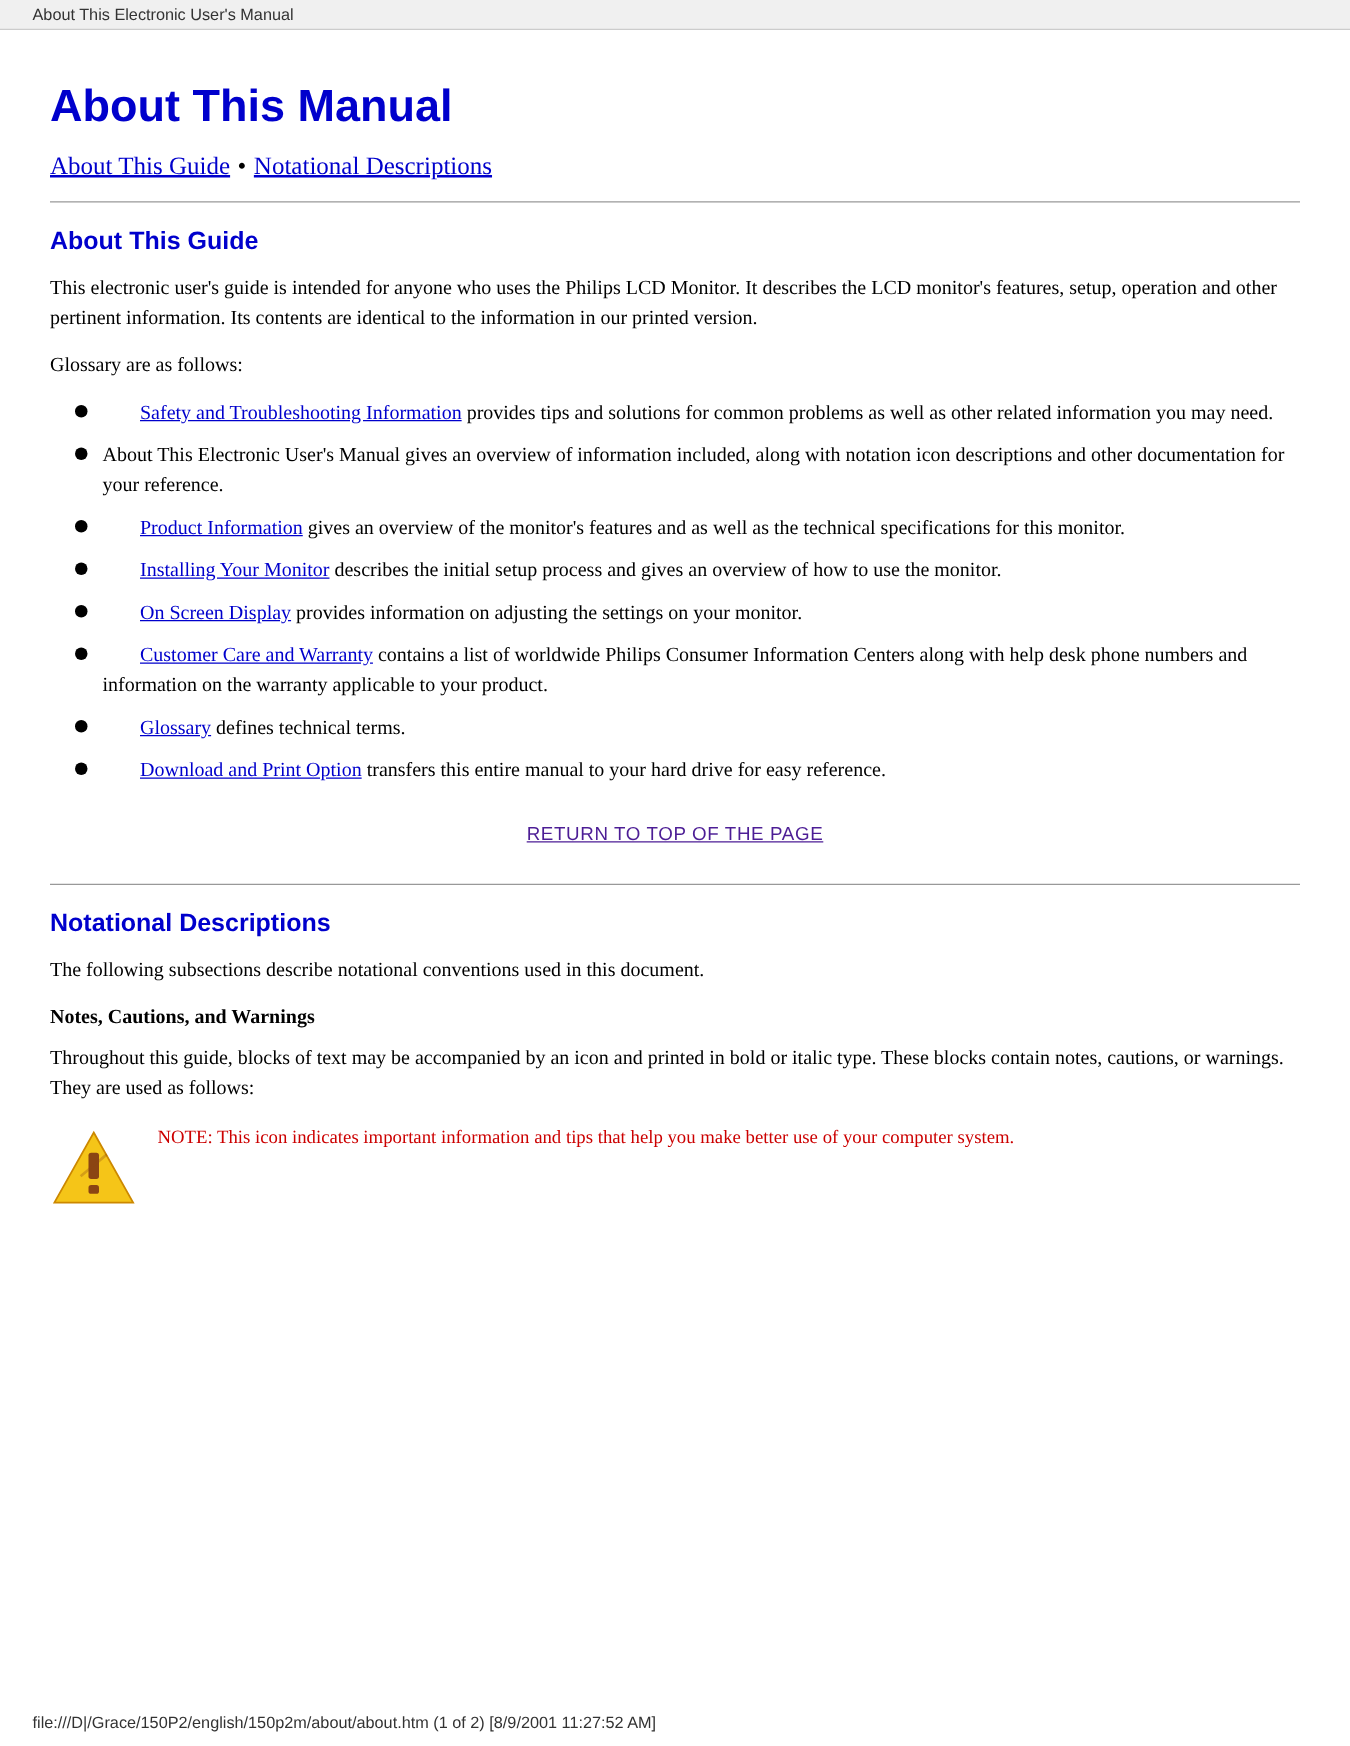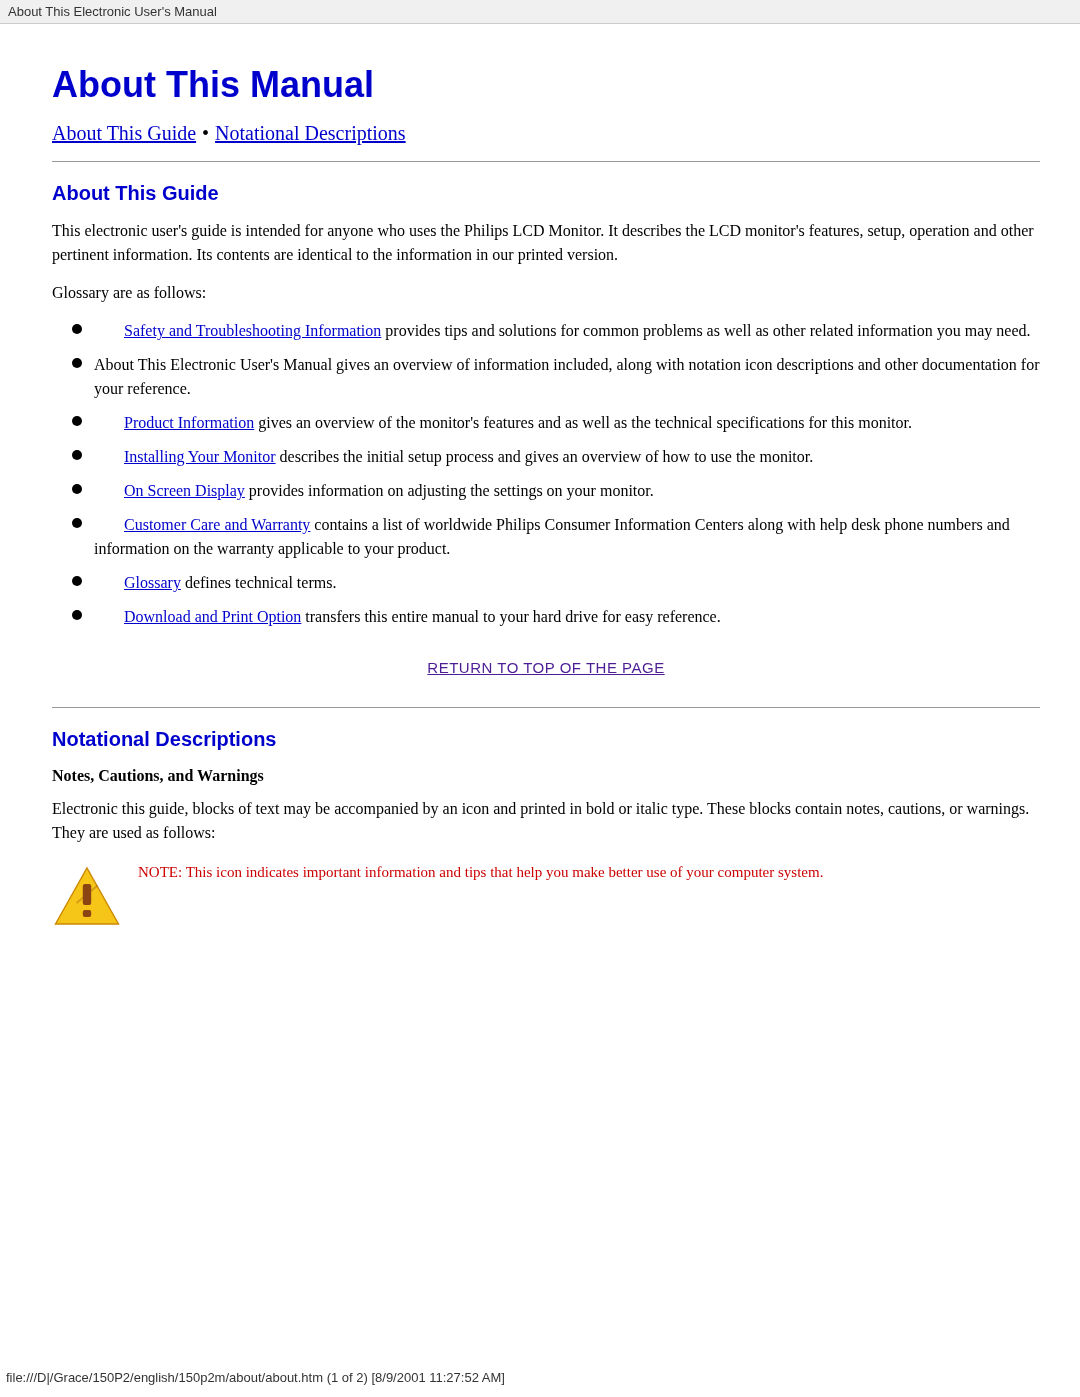--- a/index.html
+++ b/index.html
@@ -13,29 +13,29 @@
       font-size: 16px;
       color: #000000;
       background: #ffffff;
       width: 1080px;
       min-height: 1397px;
       position: relative;
     }
 
     .browser-bar {
       background: #f0f0f0;
-      padding: 4px 8px;
+      padding: 4px 26px;
       font-size: 13px;
       font-family: Arial, sans-serif;
       color: #333;
       border-bottom: 1px solid #ccc;
     }
 
     .content-wrapper {
-      padding: 20px 40px 60px 52px;
+      padding: 20px 40px 60px 40px;
     }
 
     .page-title {
       font-size: 36px;
       font-weight: bold;
       color: #0000cc;
       margin: 20px 0 16px 0;
       font-family: Arial, sans-serif;
     }
 
@@ -142,21 +142,21 @@
       font-weight: normal;
       color: #cc0000;
       line-height: 1.5;
     }
 
     .status-bar {
       position: absolute;
       bottom: 8px;
       left: 0;
       right: 0;
-      padding: 4px 6px;
+      padding: 4px 26px;
       font-size: 13px;
       font-family: Arial, sans-serif;
       color: #333;
     }
   </style>
 </head>
 <body>
 
 <div class="browser-bar">
   <span>About This Electronic User's Manual</span>
@@ -217,24 +217,25 @@
     <div class="return-link">
       <a href="#">RETURN TO TOP OF THE PAGE</a>
     </div>
   </div>
 
   <hr class="divider">
 
   <div id="notational-descriptions">
     <h2 class="section-title">Notational Descriptions</h2>
 
+    <p class="body-text">The following subsections describe notational conventions used in this document.</p>
 
     <p class="notes-cautions-title">Notes, Cautions, and Warnings</p>
 
-    <p class="body-text">Electronic this guide, blocks of text may be accompanied by an icon and printed in bold or italic type. These blocks contain notes, cautions, or warnings. They are used as follows:</p>
+    <p class="body-text">Throughout this guide, blocks of text may be accompanied by an icon and printed in bold or italic type. These blocks contain notes, cautions, or warnings. They are used as follows:</p>
 
     <div class="note-box">
       <div class="note-icon">
         <svg viewBox="0 0 100 90" width="70" height="70">
 
           <polygon points="50,5 95,85 5,85" fill="#f5c518" stroke="#cc8800" stroke-width="2"></polygon>
 
           <rect x="44" y="28" width="12" height="30" rx="3" fill="#8B4513"></rect>
 
           <rect x="44" y="65" width="12" height="10" rx="3" fill="#8B4513"></rect>

